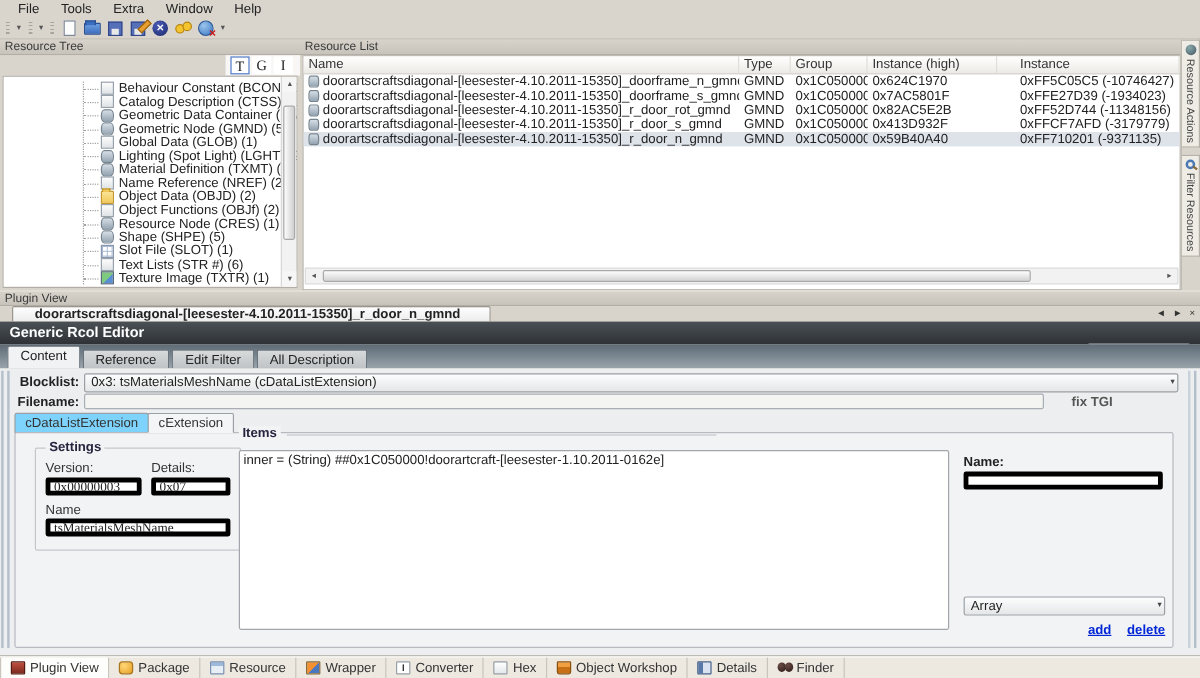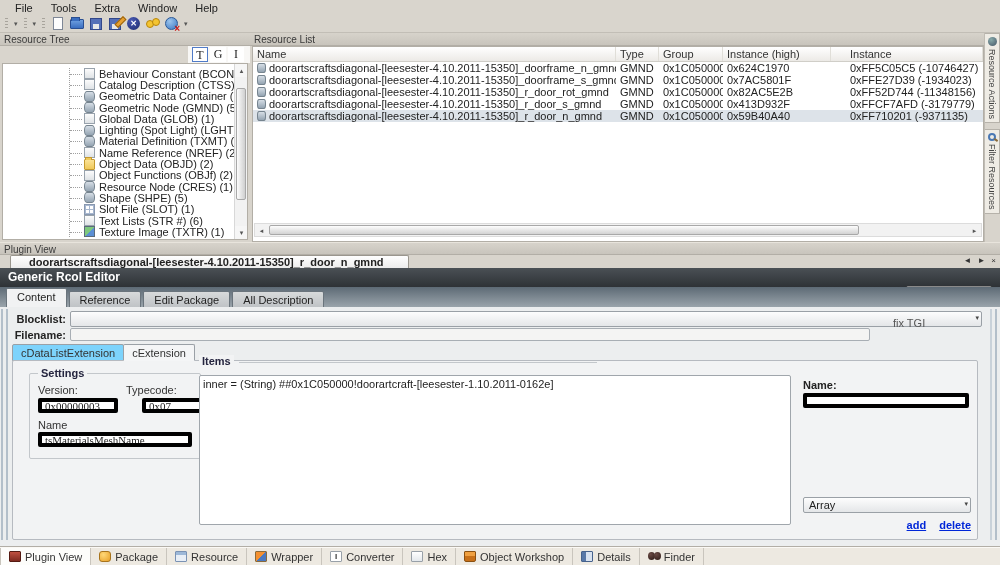--- a/index.html
+++ b/index.html
@@ -90,21 +90,21 @@
   .pv-content { position:absolute; top:307px; left:0; right:0; height:240px; background:#eceeef; border-bottom:1px solid #b2aea6; }
   .pv-content::before { content:""; position:absolute; left:1px; top:2px; bottom:6px; width:2px; background:#b3bfca; }
   .pv-content::after { content:""; position:absolute; left:6px; top:2px; bottom:6px; width:2px; background:#b3bfca; }
   .edge-r1 { position:absolute; right:3px; top:2px; bottom:6px; width:2px; background:#b3bfca; }
   .edge-r2 { position:absolute; right:8px; top:2px; bottom:6px; width:2px; background:#c9d2da; }
 
   .fld-label { position:absolute; font-weight:bold; color:#222; text-align:right; width:66px; }
   .combo { position:absolute; height:16px; background:linear-gradient(#fdfdfd,#e4e6e8); border:1px solid #9aa0a6; border-radius:2px; display:flex; align-items:center; padding:0 16px 0 5px; white-space:nowrap; overflow:hidden; }
   .combo .dd { position:absolute; right:2px; top:2px; font-size:7px; color:#444; }
   .txt-field { position:absolute; background:#f4f4f3; border:1px solid #a8aeb4; border-radius:2px; height:13px; font-family:"Liberation Sans",sans-serif; font-size:11px; padding:0 3px; color:#222; }
-  .fixtgi { position:absolute; left:893px; top:10px; font-weight:normal; color:#555; }
+  .fixtgi { position:absolute; left:893px; top:22px; font-weight:bold; color:#555; }
 
   .inner-tabs { position:absolute; left:12px; top:37px; display:flex; }
   .itab { height:17px; padding:2px 8px; background:#7dd3fc; border:1px solid #9aa0a6; border-radius:2px 2px 0 0; margin-right:-1px; font-size:11px; color:#333; cursor:default; }
   .itab.sel { background:#f4f5f6; border-bottom:1px solid #f4f5f6; z-index:2; position:relative; }
 
   .outer-box { position:absolute; left:12px; top:53px; width:966px; height:180px; background:#f2f3f4; border:1px solid #b6bac0; border-radius:2px; }
   .groupbox { position:absolute; border:1px solid #c3c7cb; border-radius:2px; }
   .gb-title { position:absolute; top:-7px; left:8px; background:#f2f3f4; padding:0 3px; font-weight:bold; color:#25253f; }
   .settings-gb { left:16px; top:12px; width:172px; height:86px; }
   .sm-label { position:absolute; color:#333; }
@@ -350,50 +350,51 @@
   </div>
 
   <div class="rcol-bar">
     <span>Generic Rcol Editor</span>
     <span class="commit-btn">Commit</span>
   </div>
 
   <div class="pv-tabrow">
     <span class="pv-tab sel">Content</span>
     <span class="pv-tab">Reference</span>
-    <span class="pv-tab">Edit Package</span>
+    <span class="pv-tab">Edit Filter</span>
     <span class="pv-tab">All Description</span>
   </div>
 
   <div class="pv-content">
     <span class="edge-r1"></span>
     <span class="edge-r2"></span>
 
     <span class="fld-label" style="left:0;top:6px;">Blocklist:</span>
     <div class="combo" style="left:70px;top:4px;width:912px;">
+      <span>0x3: tsMaterialsMeshName (cDataListExtension)</span>
       <span class="dd">▾</span>
     </div>
 
     <span class="fld-label" style="left:0;top:22px;">Filename:</span>
     <input class="txt-field" style="left: 70px; top: 21px; width: 800px;" value="">
     <span class="fixtgi">fix TGI</span>
 
     <div class="inner-tabs">
       <span class="itab">cDataListExtension</span>
       <span class="itab sel">cExtension</span>
     </div>
 
     <div class="outer-box">
 
       <div class="groupbox settings-gb">
         <span class="gb-title">Settings</span>
         <span class="sm-label" style="left:8px;top:10px;">Version:</span>
-        <span class="sm-label" style="left:96px;top:10px;">Typecode:</span>
+        <span class="sm-label" style="left:96px;top:10px;">Details:</span>
         <input class="inp" style="left: 8px; top: 24px; width: 80px;" value="0x00000003">
-        <input class="inp" style="left: 96px; top: 24px; width: 66px; margin-left: 16px;" value="0x07">
+        <input class="inp" style="left: 96px; top: 24px; width: 66px;" value="0x07">
         <span class="sm-label" style="left:8px;top:45px;">Name</span>
         <input class="inp" style="left: 8px; top: 58px; width: 154px;" value="tsMaterialsMeshName">
       </div>
 
       <span class="items-title">Items</span>
       <span class="items-rule"></span>
       <div class="items-list">
         <div class="items-entry">inner = (String) ##0x1C050000!doorartcraft-[leesester-1.10.2011-0162e]</div>
       </div>
 

